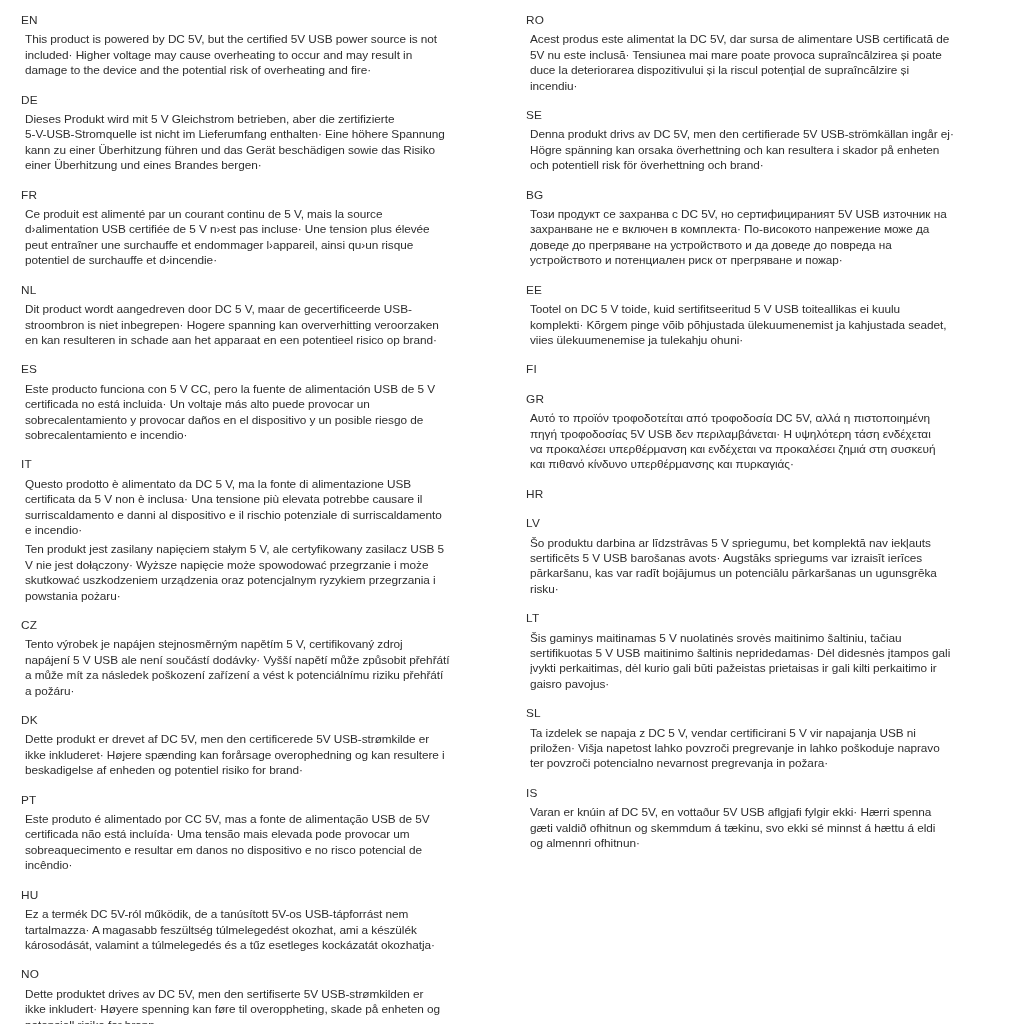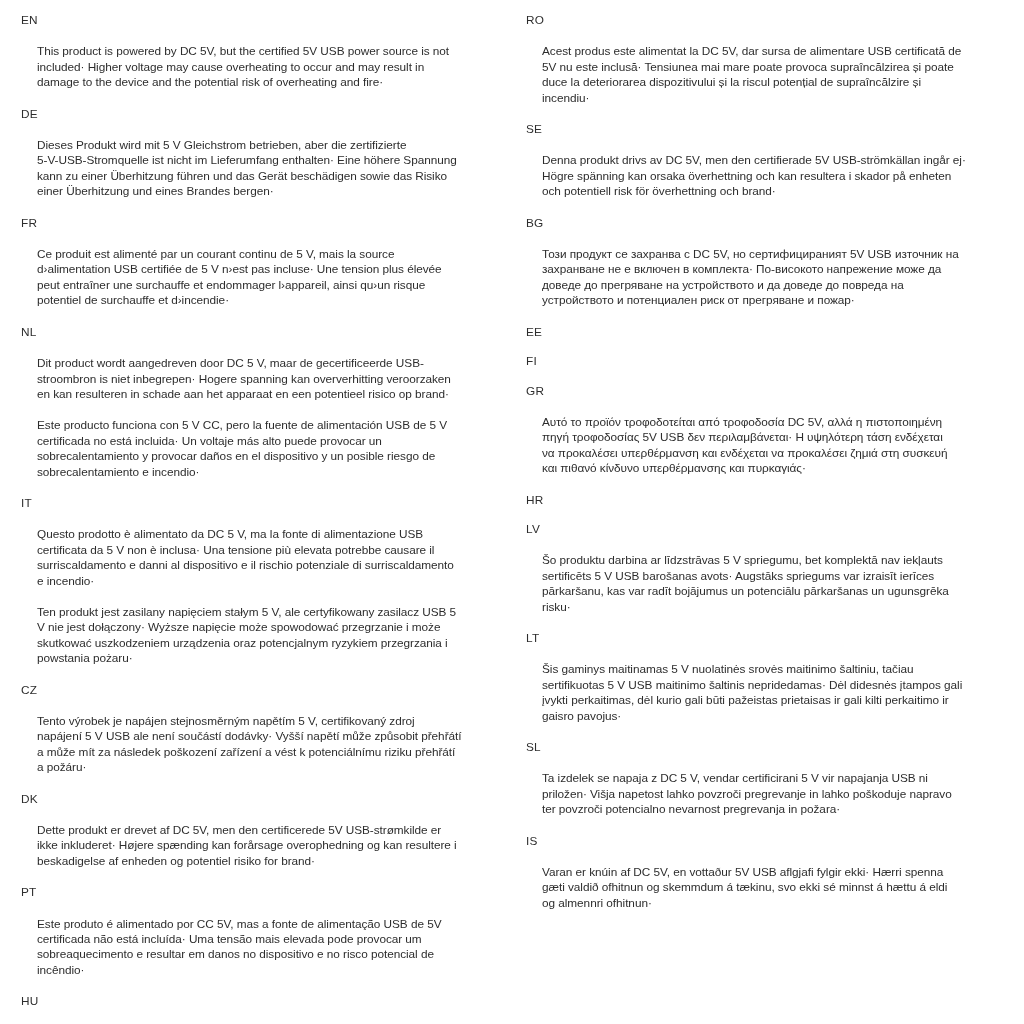--- a/index.html
+++ b/index.html
@@ -33,21 +33,21 @@
   #col-left .lang-section:nth-child(6) {
     margin-bottom: 4px;
   }
   .lang-code {
     font-size: 11.8px;
     line-height: 15.4px;
     font-weight: normal;
     letter-spacing: 0.2px;
   }
   .lang-text {
-    margin: 16px;
+    margin: 4px;
     font-size: 11.8px;
     line-height: 15.4px;
     letter-spacing: -0.05px;
     white-space: pre-line;
   }
 </style>
 </head>
 <body>
 
 <div class="page">
@@ -76,20 +76,21 @@
   </section>
 
   <section class="lang-section">
     <div class="lang-code">NL</div>
     <p class="lang-text">Dit product wordt aangedreven door DC 5 V, maar de gecertificeerde USB-
 stroombron is niet inbegrepen· Hogere spanning kan oververhitting veroorzaken
 en kan resulteren in schade aan het apparaat en een potentieel risico op brand·</p>
   </section>
 
   <section class="lang-section">
+    <div class="lang-code">ES</div>
     <p class="lang-text">Este producto funciona con 5 V CC, pero la fuente de alimentación USB de 5 V
 certificada no está incluida· Un voltaje más alto puede provocar un
 sobrecalentamiento y provocar daños en el dispositivo y un posible riesgo de
 sobrecalentamiento e incendio·</p>
   </section>
 
   <section class="lang-section">
     <div class="lang-code">IT</div>
     <p class="lang-text">Questo prodotto è alimentato da DC 5 V, ma la fonte di alimentazione USB
 certificata da 5 V non è inclusa· Una tensione più elevata potrebbe causare il
@@ -122,20 +123,23 @@
   <section class="lang-section">
     <div class="lang-code">PT</div>
     <p class="lang-text">Este produto é alimentado por CC 5V, mas a fonte de alimentação USB de 5V
 certificada não está incluída· Uma tensão mais elevada pode provocar um
 sobreaquecimento e resultar em danos no dispositivo e no risco potencial de
 incêndio·</p>
   </section>
 
   <section class="lang-section">
     <div class="lang-code">HU</div>
+    <p class="lang-text">Ez a termék DC 5V-ról működik, de a tanúsított 5V-os USB-tápforrást nem
+tartalmazza· A magasabb feszültség túlmelegedést okozhat, ami a készülék
+károsodását, valamint a túlmelegedés és a tűz esetleges kockázatát okozhatja·</p>
   </section>
 
   <section class="lang-section">
     <div class="lang-code">NO</div>
     <p class="lang-text">Dette produktet drives av DC 5V, men den sertifiserte 5V USB-strømkilden er
 ikke inkludert· Høyere spenning kan føre til overoppheting, skade på enheten og
 potensiell risiko for brann·</p>
   </section>
 </div>
   <div class="col" id="col-right">
@@ -157,20 +161,23 @@
   <section class="lang-section">
     <div class="lang-code">BG</div>
     <p class="lang-text">Този продукт се захранва с DC 5V, но сертифицираният 5V USB източник на
 захранване не е включен в комплекта· По-високото напрежение може да
 доведе до прегряване на устройството и да доведе до повреда на
 устройството и потенциален риск от прегряване и пожар·</p>
   </section>
 
   <section class="lang-section">
     <div class="lang-code">EE</div>
+    <p class="lang-text">Tootel on DC 5 V toide, kuid sertifitseeritud 5 V USB toiteallikas ei kuulu
+komplekti· Kõrgem pinge võib põhjustada ülekuumenemist ja kahjustada seadet,
+viies ülekuumenemise ja tulekahju ohuni·</p>
   </section>
 
   <section class="lang-section">
     <div class="lang-code">FI</div>
   </section>
 
   <section class="lang-section">
     <div class="lang-code">GR</div>
     <p class="lang-text">Αυτό το προϊόν τροφοδοτείται από τροφοδοσία DC 5V, αλλά η πιστοποιημένη
 πηγή τροφοδοσίας 5V USB δεν περιλαμβάνεται· Η υψηλότερη τάση ενδέχεται

